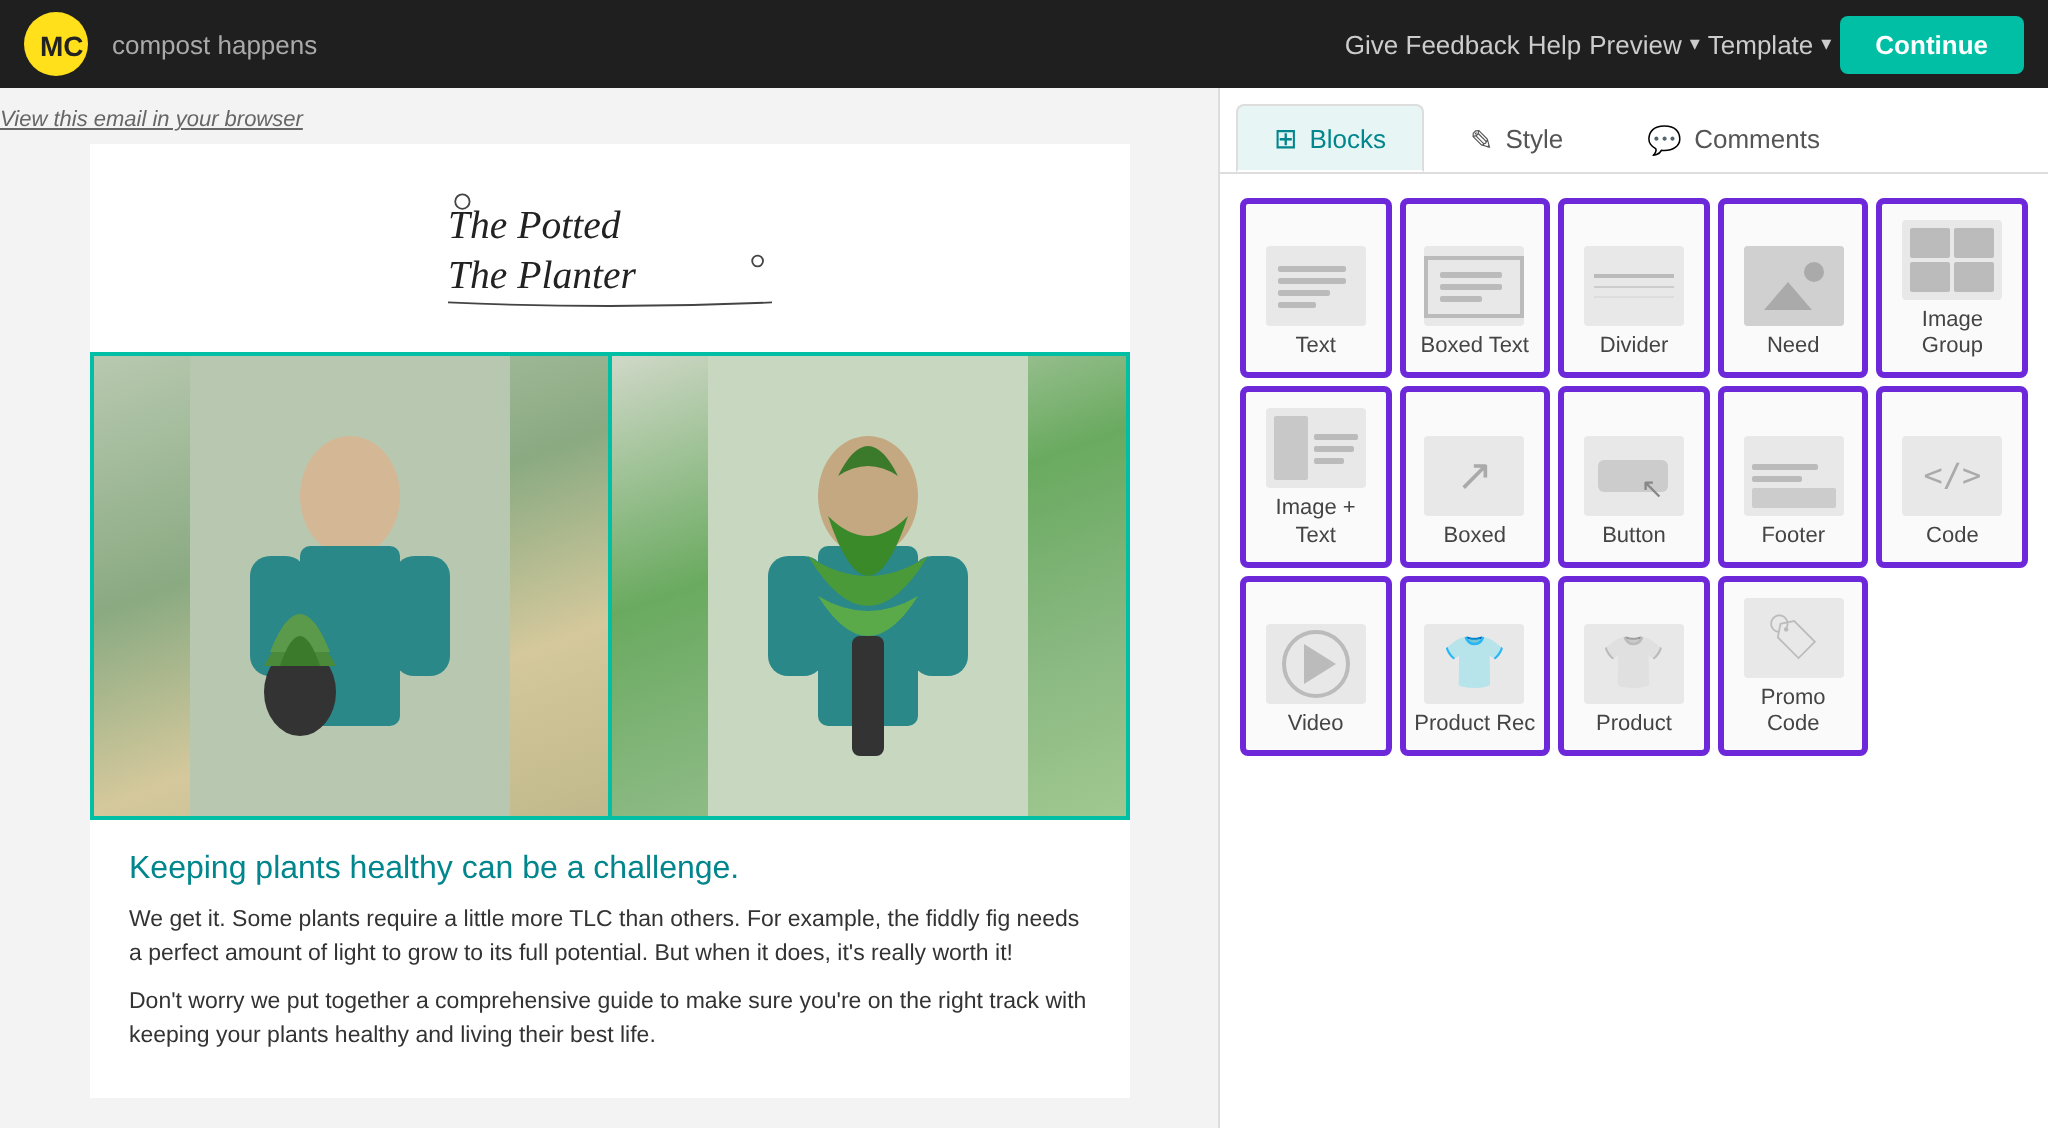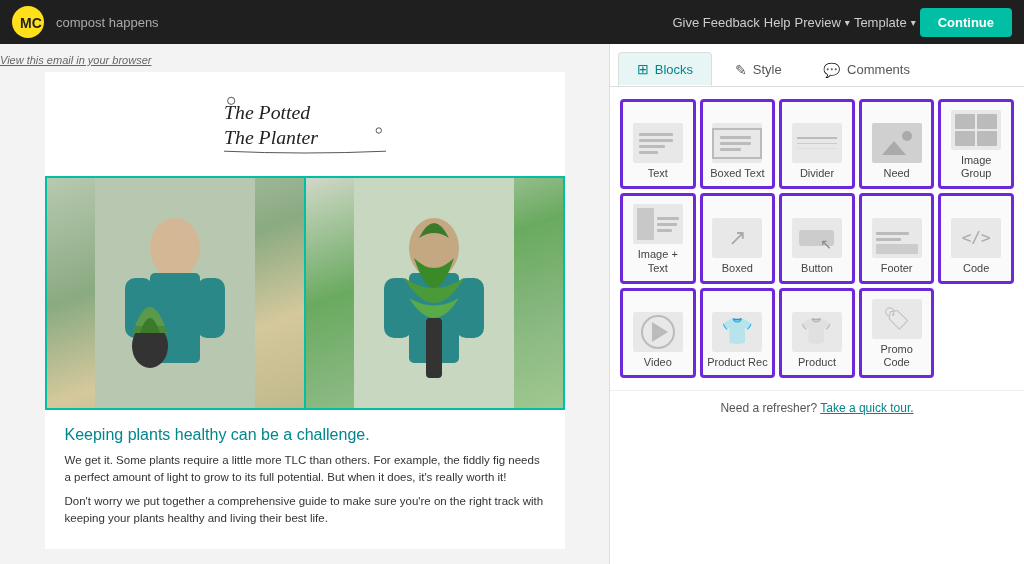--- a/index.html
+++ b/index.html
@@ -733,20 +733,15 @@
         <div class="block-icon">
           <div class="icon-promo">
             <span class="icon-promo-tag">🏷</span>
           </div>
         </div>
         <span class="block-label">Promo Code</span>
       </div>
 
     </div>
 
-    <div class="panel-footer">
-      <span>Need a refresher?</span>
-      <span> </span>
-      <span class="panel-footer-link">Take a quick tour.</span>
-    </div>
 
   </div>
 </div>
 
 </body></html>

